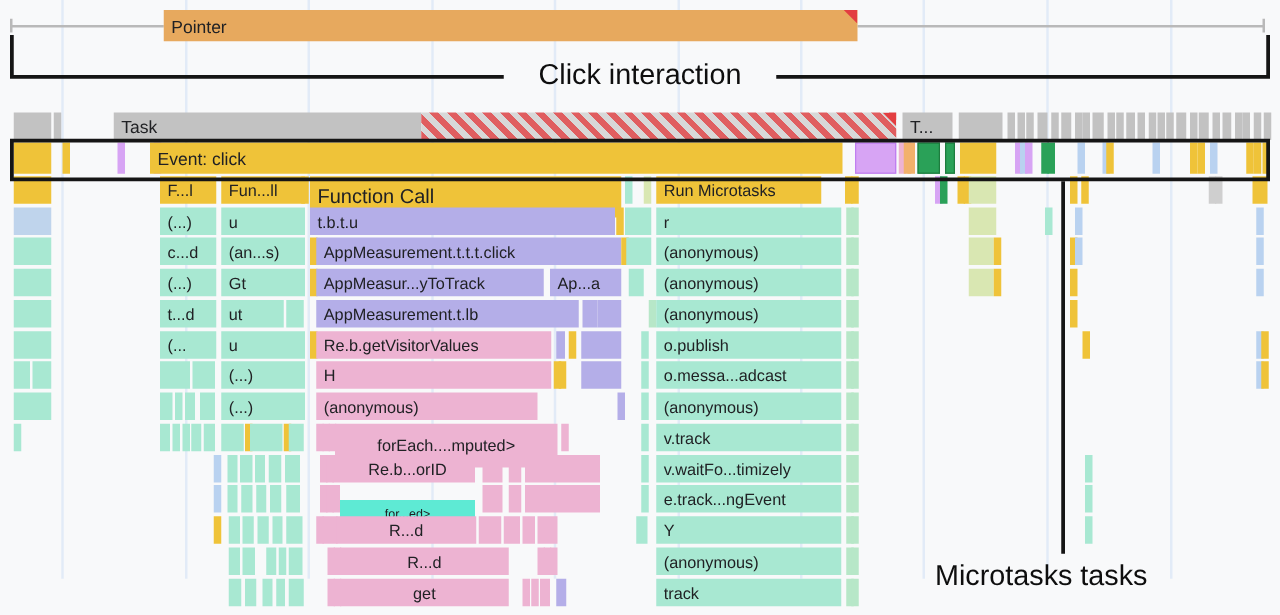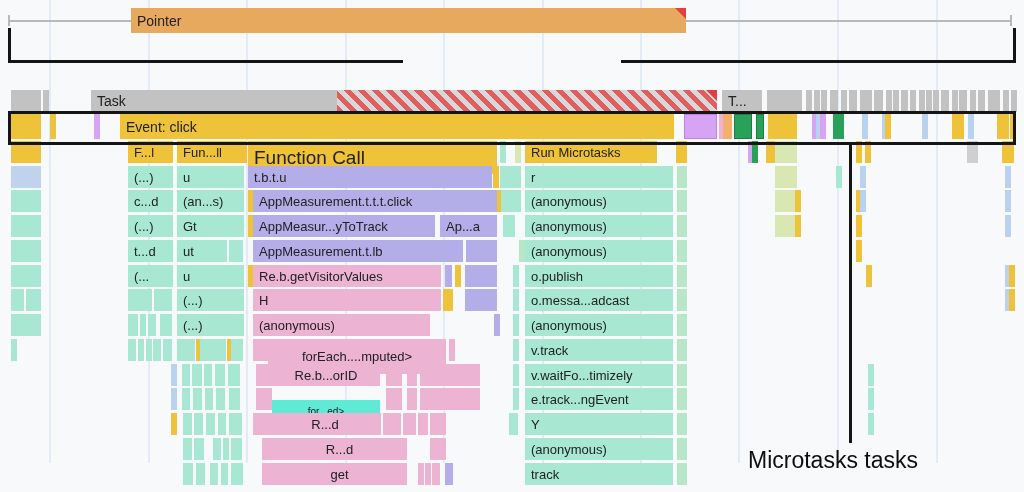--- a/index.html
+++ b/index.html
@@ -102,21 +102,21 @@
       <div class="bar" style="left: 952px; top: 114px; width: 3px; height: 25px; background: rgb(239, 195, 57);"></div>
       <div class="bar" style="left: 958px; top: 114px; width: 2px; height: 25px; background: rgb(239, 195, 57);"></div>
       <div class="bar" style="left: 968px; top: 114px; width: 2px; height: 25px; background: rgb(185, 210, 240);"></div>
       <div class="bar" style="left: 997px; top: 114px; width: 3px; height: 25px; background: rgb(239, 195, 57);"></div>
       <div class="bar" style="left: 1003px; top: 114px; width: 3px; height: 25px; background: rgb(239, 195, 57);"></div>
       <div class="bar" style="left: 1010px; top: 114px; width: 4px; height: 25px; background: rgb(239, 195, 57);"></div>
       <div class="bar" style="left: 11px; top: 141px; width: 30px; height: 22px; background: rgb(239, 195, 57);"></div>
       <div class="bar" style="left: 128px; top: 141px; width: 45px; height: 22px; background: rgb(239, 195, 57); font-size: 13px;">F...l</div>
       <div class="bar" style="left: 177px; top: 141px; width: 67px; height: 22px; background: rgb(239, 195, 57); font-size: 13px;">Fun...ll</div>
       <div class="bar" style="left: 241px; top: 141px; width: 5px; height: 22px; background: rgb(239, 195, 57);"></div>
-      <div class="bar" style="left: 248px; top: 141px; width: 249px; height: 33px; background: rgb(239, 195, 57); font-size: 19px;">Function Call</div>
+      <div class="bar" style="left: 248px; top: 141px; width: 249px; height: 33px; background: rgb(239, 195, 57); font-size: 16px;">Function Call</div>
       <div class="bar" style="left: 500px; top: 141px; width: 6px; height: 22px; background: rgb(168, 232, 210);"></div>
       <div class="bar" style="left: 515px; top: 141px; width: 6px; height: 22px; background: rgb(217, 231, 178);"></div>
       <div class="bar" style="left: 525px; top: 141px; width: 132px; height: 22px; background: rgb(239, 195, 57); font-size: 13px;">Run Microtasks</div>
       <div class="bar" style="left: 676px; top: 141px; width: 3px; height: 22px; background: rgb(239, 195, 57);"></div>
       <div class="bar" style="left: 681px; top: 141px; width: 3px; height: 22px; background: rgb(239, 195, 57);"></div>
       <div class="bar" style="left: 748px; top: 141px; width: 2px; height: 22px; background: rgb(215, 164, 244);"></div>
       <div class="bar" style="left: 752px; top: 141px; width: 2px; height: 22px; background: rgb(42, 161, 88);"></div>
       <div class="bar" style="left: 766px; top: 141px; width: 3px; height: 22px; background: rgb(239, 195, 57);"></div>
       <div class="bar" style="left: 771px; top: 141px; width: 3px; height: 22px; background: rgb(239, 195, 57);"></div>
       <div class="bar" style="left: 775px; top: 141px; width: 22px; height: 22px; background: rgb(217, 231, 178);"></div>
@@ -329,17 +329,18 @@
       <div class="bar" style="left: 681px; top: 463px; width: 2px; height: 22px; background: rgb(183, 231, 200);"></div>
     </div>
 
   <div class="tri" style="left:675px;top:8px;"></div>
   <div class="tri" style="left:706px;top:90px;"></div>
 
   <div class="anno" style="left:8px;top:28px;width:3px;height:34px;"></div>
   <div class="anno" style="left:8px;top:60px;width:395px;height:3px;"></div>
   <div class="anno" style="left:621px;top:60px;width:395px;height:3px;"></div>
   <div class="anno" style="left:1013px;top:28px;width:3px;height:34px;"></div>
+  <div class="anno-label" style="left:512px;top:46px;transform:translateX(-50%);">Click interaction</div>
 
   <div class="outline-box"></div>
   <div class="anno" style="left:849px;top:145px;width:3px;height:298px;"></div>
   <div class="anno-label" style="left:748px;top:447px;">Microtasks tasks</div>
 </div>
 
 </body></html>

